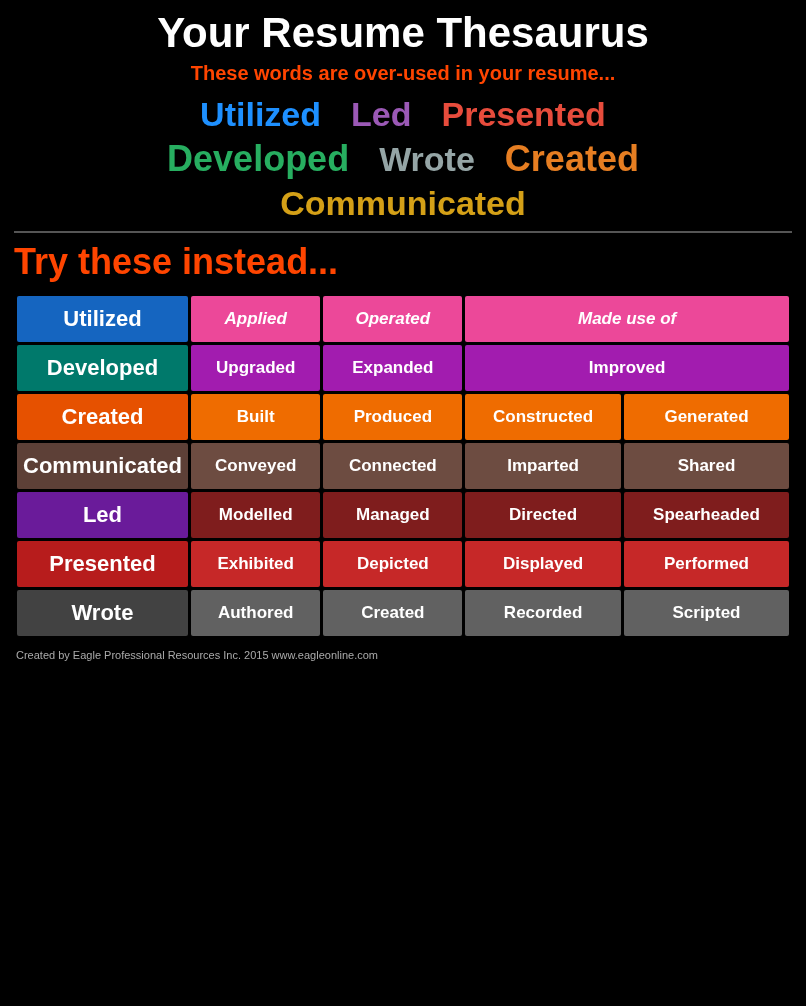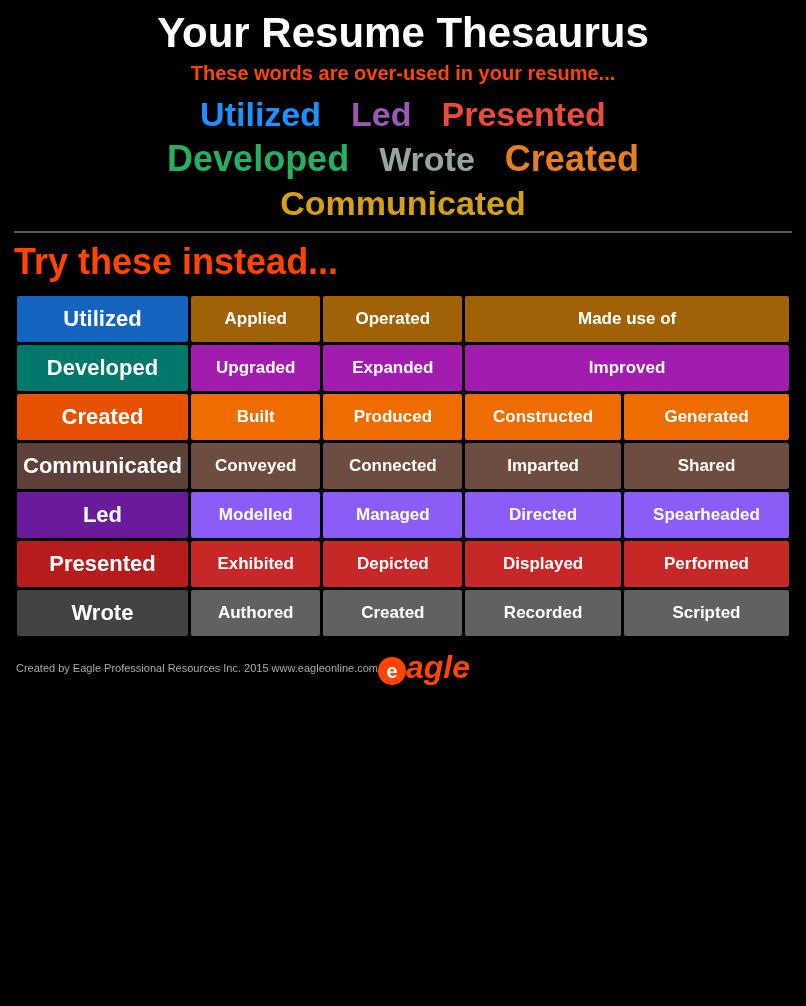--- a/index.html
+++ b/index.html
@@ -77,29 +77,29 @@
       width: 155px;
       color: #fff;
     }
     .synonym-cell {
       font-size: 17px;
       font-weight: bold;
       color: #fff;
     }
     
     .utilized-label { background: #1565c0; }
-    .utilized-syn { background: #a16207; }
+    .utilized-syn { background: #ec4899; font-style: italic; }
     .developed-label { background: #00796b; }
     .developed-syn { background: #a21caf; }
     .created-label { background: #e65100; }
     .created-syn { background: #ef6c00; }
     .communicated-label { background: #5d4037; }
     .communicated-syn { background: #6d4c41; }
     .led-label { background: #6a1b9a; }
-    .led-syn { background: #8b5cf6; margin-left: 19px; }
+    .led-syn { background: #7f1d1d; margin-left: 19px; }
     .presented-label { background: #b71c1c; }
     .presented-syn { background: #c62828; }
     .wrote-label { background: #424242; }
     .wrote-syn { background: #616161; }
     .footer {
       display: flex;
       justify-content: flex-start;
       align-items: center;
       margin-top: 6px;
       padding: 4px 2px;
@@ -209,17 +209,14 @@
       <td class="synonym-cell wrote-syn">Authored</td>
       <td class="synonym-cell wrote-syn">Created</td>
       <td class="synonym-cell wrote-syn">Recorded</td>
       <td class="synonym-cell wrote-syn">Scripted</td>
     </tr>
   </tbody>
     </table>
 
   <div class="footer">
     <span class="footer-text">Created by Eagle Professional  Resources Inc. 2015 www.eagleonline.com</span>
-    <div class="eagle-logo">
-      <span class="e-circle">e</span><span>agle</span>
-    </div>
   </div>
 </div>
 
 </body></html>

